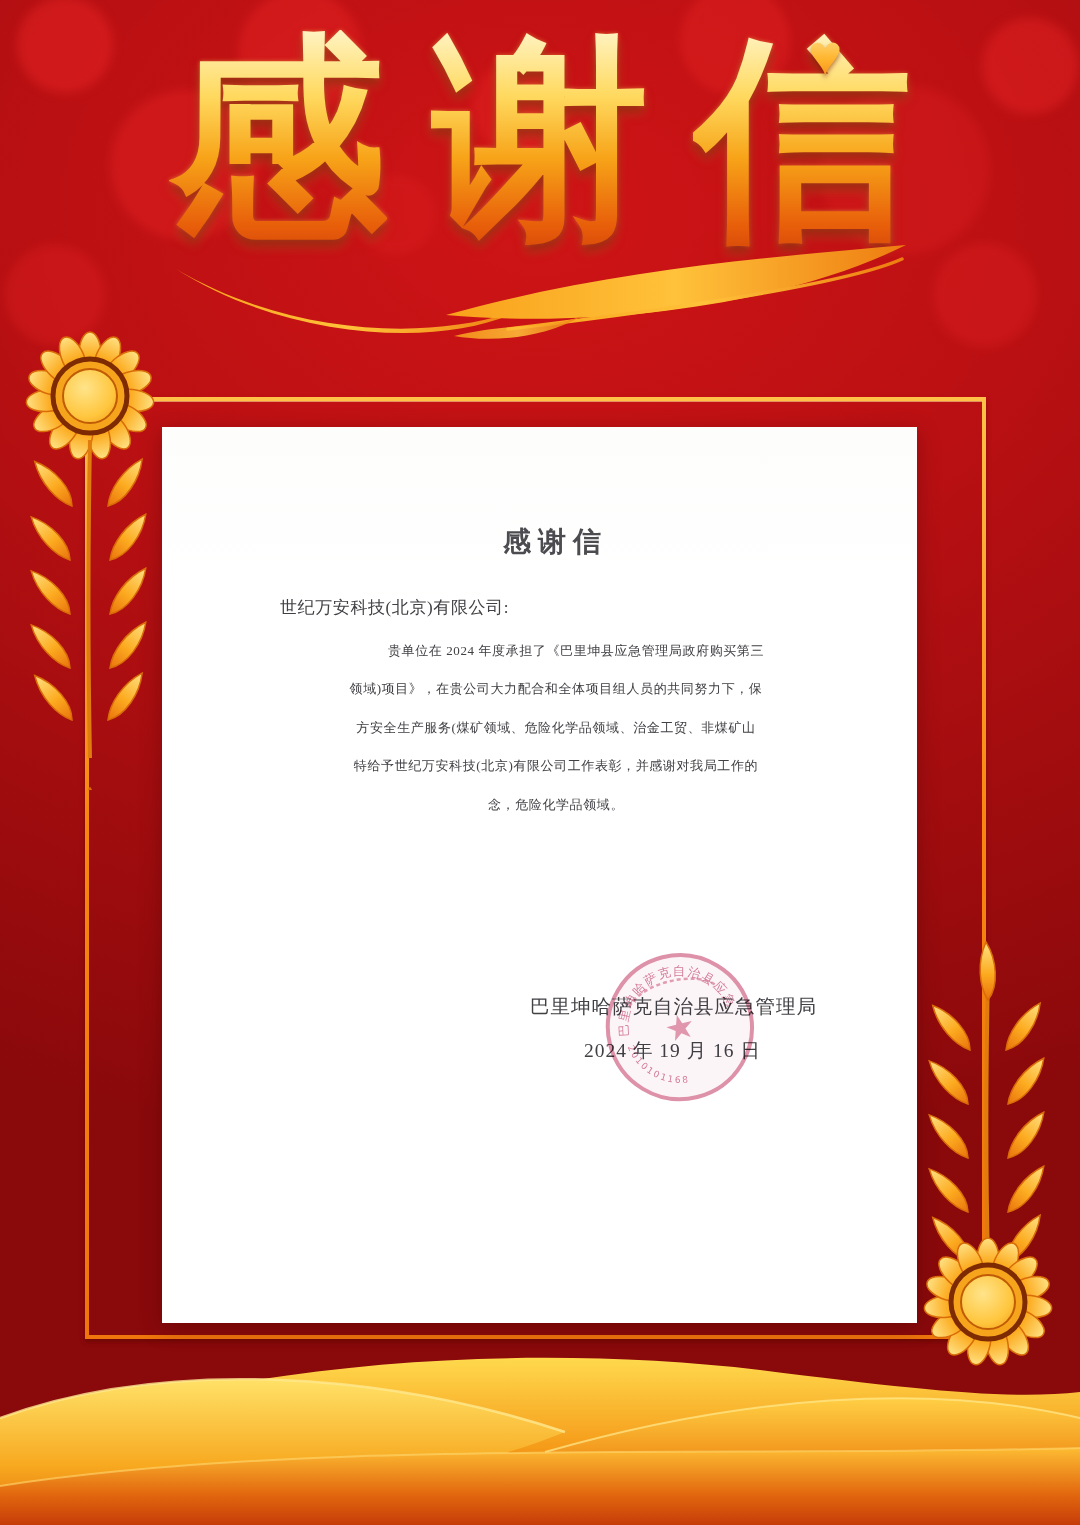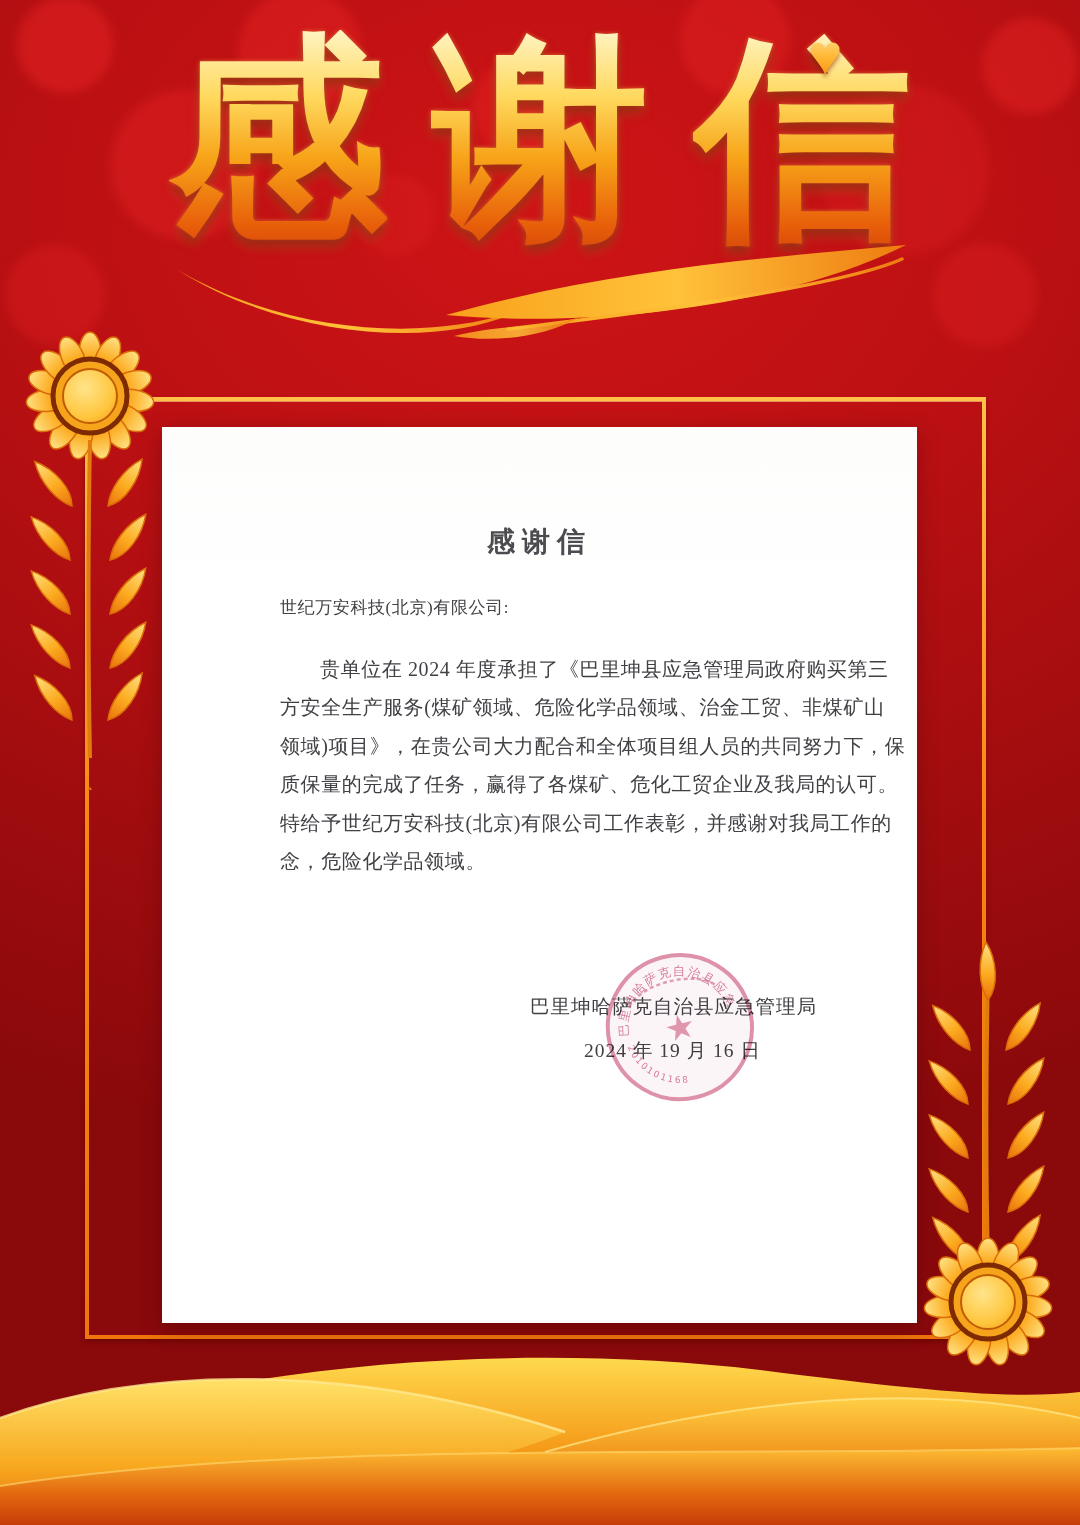--- a/index.html
+++ b/index.html
@@ -34,24 +34,24 @@
     border:4px solid #f8860f;
     border-image:linear-gradient(180deg,#ffc148,#f8860f 45%,#ef750c) 1;
     box-shadow:0 3px 4px rgba(90,8,0,.55), inset 0 1px 0 rgba(255,230,150,.6);
   }
   .paper{
     position:absolute;left:162px;top:427px;width:755px;height:896px;background:linear-gradient(180deg,#fdfdfc,#ffffff 20%);
     box-shadow:0 5px 20px rgba(60,0,0,.35);z-index:3;
   }
   .letter-title{
     position:absolute;left:0;top:96px;width:100%;text-align:center;
-    font-size:28px;letter-spacing:7px;color:#4b4b50;font-weight:600;
+    font-size:28px;letter-spacing:7px;color:#4b4b50;font-weight:600;padding-left:16px;
   }
   .salutation{position:absolute;left:118px;top:169px;font-size:17px;color:#404045;letter-spacing:.6px;}
-  .letter-body{position:absolute;left:118px;top:223px;width:552px;font-size:20px;color:#404045;letter-spacing:.6px;}
+  .letter-body{position:absolute;left:118px;top:205px;width:552px;font-size:13px;color:#404045;letter-spacing:.6px;text-align:center;}
   .letter-body .line{height:38.4px;line-height:38.4px;white-space:nowrap;}
   .letter-body .line.indent{padding-left:40px;}
   .signature{position:absolute;left:368px;top:566px;font-size:19.5px;color:#404045;letter-spacing:1px;}
   .date-line{position:absolute;left:422px;top:610px;font-size:19.5px;color:#404045;letter-spacing:1px;}
   .stamp{position:absolute;left:436px;top:518px;width:165px;height:165px;z-index:4;
          mix-blend-mode:multiply;opacity:.85;transform:rotate(-14deg);}
   
   .ornament{position:absolute;z-index:5;}
   .ornament.left{left:16px;top:328px;}
   .ornament.right{left:912px;top:932px;}
@@ -95,23 +95,22 @@
     <path d="M306,93 C360,80 402,86 434,73 C392,97 340,99 306,93 Z" fill="url(#swG)" opacity=".85"></path>
   </svg>
 
   <div class="gold-frame"></div>
 
   <div class="paper">
     <div class="letter-title">感谢信</div>
     <div class="salutation">世纪万安科技(北京)有限公司:</div>
     <div class="letter-body">
       <div class="line indent">贵单位在 2024 年度承担了《巴里坤县应急管理局政府购买第三</div>
+      <div class="line">领域)项目》，在贵公司大力配合和全体项目组人员的共同努力下，保</div>
       <div class="line">方安全生产服务(煤矿领域、危险化学品领域、治金工贸、非煤矿山</div>
-      <div class="line">领域)项目》，在贵公司大力配合和全体项目组人员的共同努力下，保</div>
-      <div class="line">质保量的完成了任务，赢得了各煤矿、危化工贸企业及我局的认可。</div>
       <div class="line">特给予世纪万安科技(北京)有限公司工作表彰，并感谢对我局工作的</div>
       <div class="line">念，危险化学品领域。</div>
     </div>
     <div class="signature">巴里坤哈萨克自治县应急管理局</div>
     <div class="date-line">2024 年 19 月 16 日</div>
 
     <svg class="stamp" viewBox="0 0 165 165">
       <circle cx="82" cy="82" r="72" fill="rgba(223,130,155,0.10)" stroke="#d4708e" stroke-width="4" opacity=".9"></circle>
       <path id="stArcTop" d="M 30,82 A 52,52 0 1 1 134,82" fill="none"></path>
       <path id="stArcBot" d="M 26,78 A 57,57 0 0 0 140,84" fill="none"></path>

